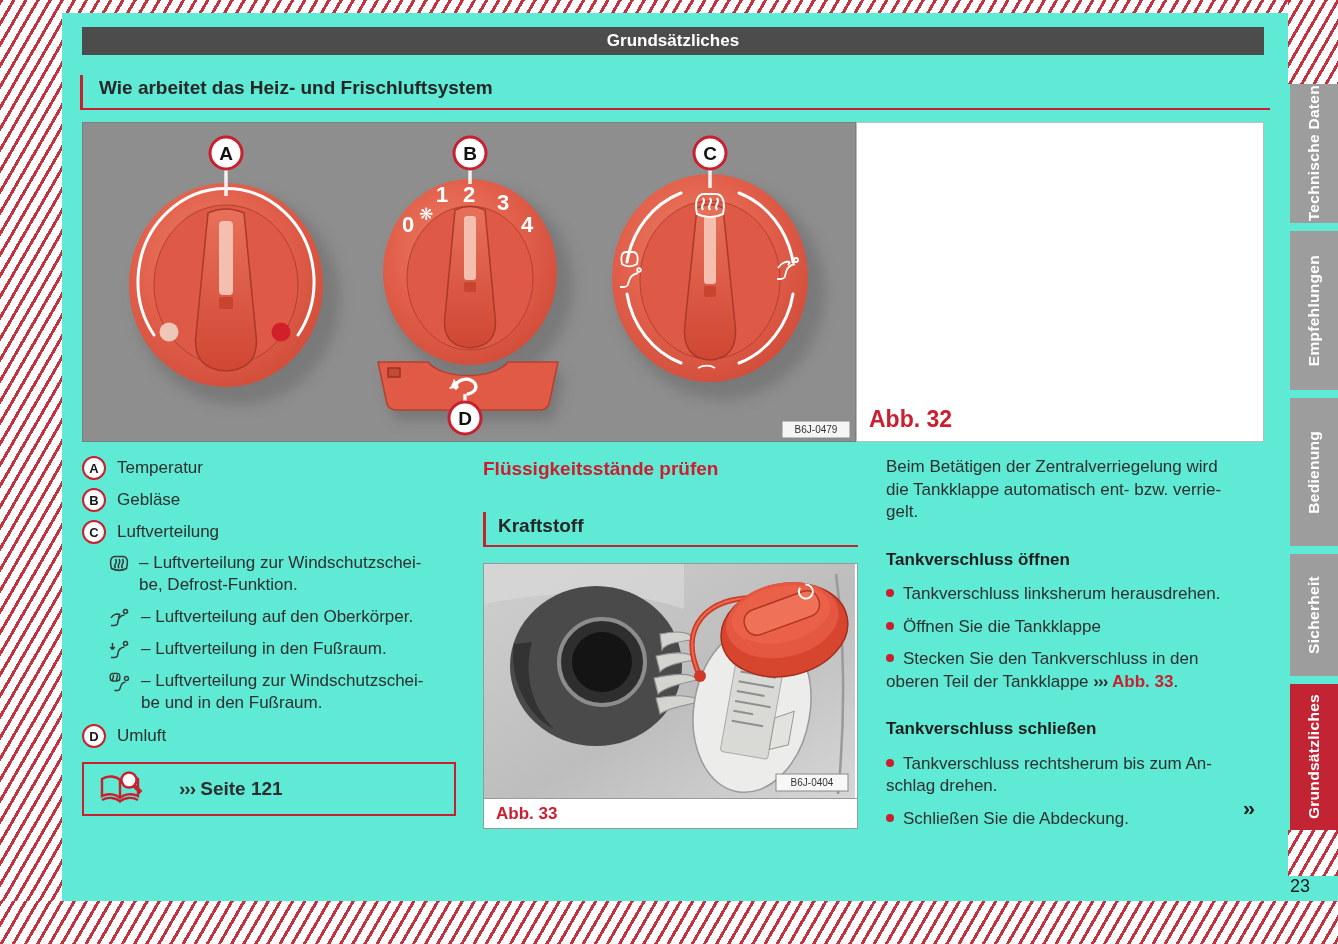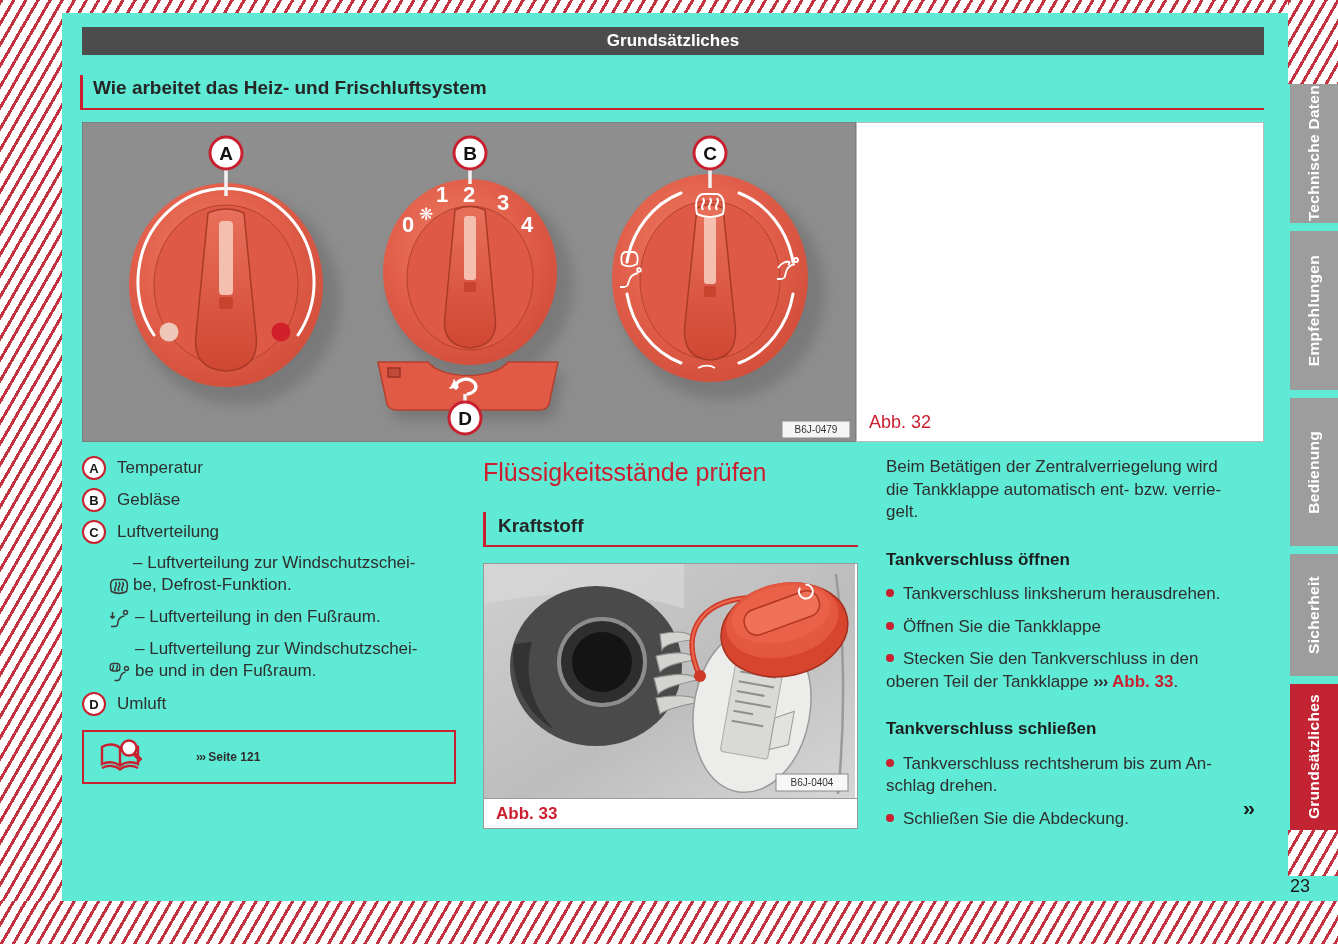--- a/index.html
+++ b/index.html
@@ -9,40 +9,40 @@
   .stripe{background:repeating-linear-gradient(120deg,#c43240 0,#c43240 3px,#ffffff 3px,#ffffff 10.5px);}
   .stripe-top{left:0;top:0;width:1338px;height:13px;}
   .stripe-left{left:0;top:0;width:62px;height:944px;}
   .stripe-right-top{left:1288px;top:0;width:50px;height:84px;}
   .stripe-right-bottom{left:1288px;top:830px;width:50px;height:46px;}
   .stripe-bottom{left:0;top:901px;width:1338px;height:43px;}
 
   .header-bar{left:82px;top:27px;width:1182px;height:28px;background:#4c4c4c;
               color:#fff;font-weight:bold;font-size:17px;line-height:28px;text-align:center;}
   .main-heading{left:80px;top:75px;width:1171px;border-left:3px solid #c8202e;border-bottom:2px solid #c8202e;
-                padding:2px 0 9px 10px;font-size:19px;font-weight:bold;color:#262626;}
+                padding:2px 0 9px 16px;font-size:19px;font-weight:bold;color:#262626;}
 
   .fig32{left:82px;top:122px;width:1182px;height:320px;}
   .fig32 svg{display:block;}
   .fig32-right{position:absolute;left:774px;top:0;width:406px;height:318px;border:1px solid #bcbcbc;background:#fff;}
-  .fig-caption{position:absolute;left:12px;bottom:8px;color:#cc1e2e;font-weight:normal;font-size:18px;}
+  .fig-caption{position:absolute;left:12px;bottom:8px;color:#cc1e2e;font-weight:bold;font-size:23px;}
 
   .col-left{left:82px;top:456px;width:378px;}
   .legend-row{display:flex;align-items:center;gap:11px;margin-bottom:8px;font-size:17px;}
   .key-badge{flex:none;width:20px;height:20px;border-radius:50%;border:2px solid #c8202e;color:#151515;
              font-weight:bold;font-size:13px;display:flex;align-items:center;justify-content:center;background:#fff;}
-  .sub{display:flex;gap:3px;margin:6px 0 10px 26px;font-size:17px;line-height:22px;align-items:flex-end;}
+  .sub{display:flex;gap:9px;margin:6px 0 10px 26px;font-size:17px;line-height:22px;}
   .sub svg{flex:none;margin-top:2px;}
   .pre{white-space:pre-line;}
   .ref-box{display:flex;align-items:center;margin-top:14px;width:370px;height:50px;border:2px solid #c8202e;}
   .ref-box svg{margin-left:14px;}
-  .ref-box .ref-text{margin-left:50px;font-size:12px;font-weight:bold;color:#2e2e2e;}
+  .ref-box .ref-text{margin-left:33px;font-size:19px;font-weight:bold;color:#2e2e2e;}
   .chev{font-weight:bold;letter-spacing:-1px;color:#2e2e2e;}
 
-  .fluid-title{left:483px;top:458px;font-size:25px;font-weight:normal;color:#cc1e2e;}
+  .fluid-title{left:483px;top:458px;font-size:19px;font-weight:bold;color:#cc1e2e;}
   .kraft-heading{left:483px;top:512px;width:360px;border-left:3px solid #c8202e;border-bottom:2px solid #c8202e;
                  padding:3px 0 8px 12px;font-size:19px;font-weight:bold;color:#262626;}
   .fig33{left:483px;top:563px;width:373px;border:1px solid #999;background:#fff;text-align:right;}
   .fig33 svg{display:block;}
   .fig33-capstrip{position:relative;height:29px;border-top:1px solid #999;display:flex;align-items:center;}
   .fig33-capstrip span{margin-left:12px;color:#cc1e2e;font-weight:bold;font-size:17px;}
 
   .col-right{left:886px;top:450px;width:384px;font-size:17px;line-height:22.5px;}
   .col-right p{margin:0;}
   .intro{margin-top:6px !important;}
@@ -213,20 +213,28 @@
       <svg width="22" height="19" viewBox="0 0 22 19" fill="none" stroke="#3a3a3a" stroke-width="1.5">
         <path d="M3.5 14.5 C1.5 6.5 3 2.5 7 2.5 L15 2.5 C19 2.5 20.5 6.5 18.5 14.5 C13.5 17 8.5 17 3.5 14.5 Z"></path>
         <path d="M7.5 5 q1.6 2.4 0 4.8 q-1.6 2.4 0 4.4"></path>
           <path d="M11 5 q1.6 2.4 0 4.8 q-1.6 2.4 0 4.4"></path>
           <path d="M14.5 5 q1.6 2.4 0 4.8 q-1.6 2.4 0 4.4"></path>
       </svg>
       <span class="txt pre">– Luftverteilung zur Windschutzschei-
 be, Defrost-Funktion.</span>
     </div>
 
+    <div class="sub">
+      <svg width="24" height="19" viewBox="0 0 24 19" fill="none" stroke="#3a3a3a" stroke-width="1.5">
+        <circle cx="17.5" cy="3.5" r="2"></circle>
+        <path d="M16.5 7 C12.5 7.5 10.5 10 10 13 L9.5 15.5 C9.3 17 7.5 17.5 6 17.5 L3 17.5"></path>
+        <path d="M3 10 C5 6.5 9 5 12 6.5 M12 6.5 l-3.6 -0.4 M12 6.5 l-1.6 3.2"></path>
+      </svg>
+      <span class="txt pre">– Luftverteilung auf den Oberkörper.</span>
+    </div>
 
     <div class="sub">
       <svg width="24" height="19" viewBox="0 0 24 19" fill="none" stroke="#3a3a3a" stroke-width="1.5">
         <circle cx="17.5" cy="3.5" r="2"></circle>
         <path d="M16.5 7 C12.5 7.5 10.5 10 10 13 L9.5 15.5 C9.3 17 7.5 17.5 6 17.5 L3 17.5"></path>
         <path d="M4.5 3 L4.5 9.5 M4.5 9.5 l-2.2 -2.4 M4.5 9.5 l2.2 -2.4"></path>
       </svg>
       <span class="txt pre">– Luftverteilung in den Fußraum.</span>
     </div>
 

